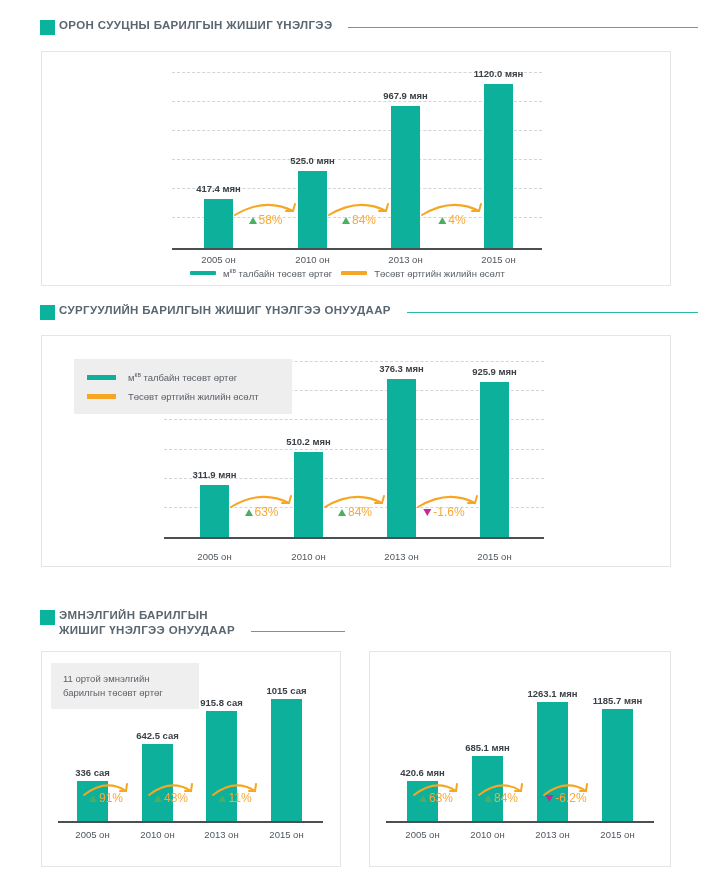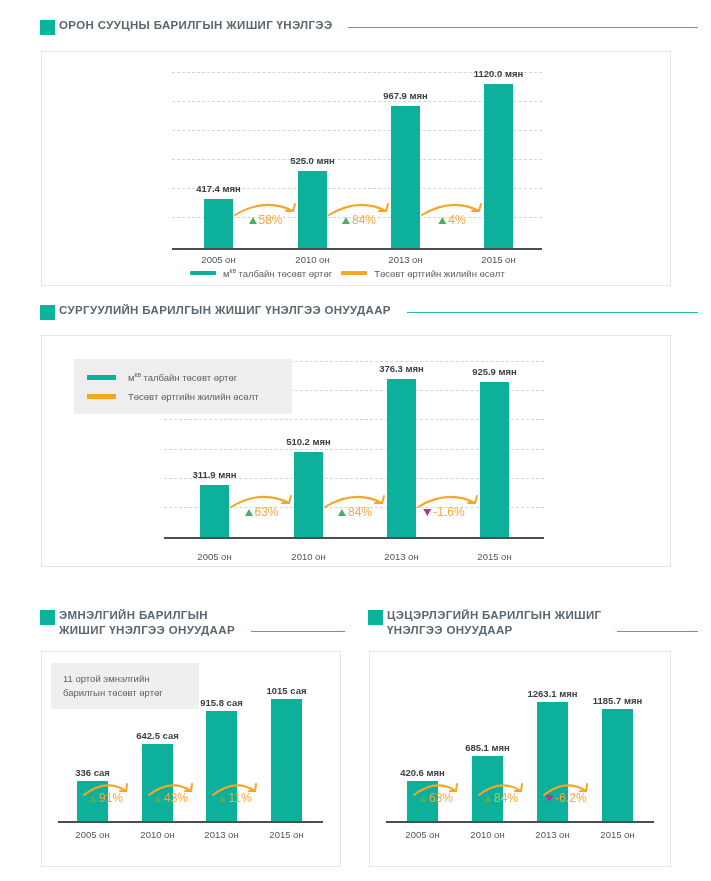--- a/index.html
+++ b/index.html
@@ -291,26 +291,20 @@
       <div class="xlab" style="left:34.5px;  top:147px;">2005 он</div>
       <div class="xlab" style="left:99.5px;  top:147px;">2010 он</div>
       <div class="xlab" style="left:163.5px; top:147px;">2013 он</div>
       <div class="xlab" style="left:228.5px; top:147px;">2015 он</div>
     </div>
 
     <div class="note-box" style="left:9px; top:11px; width:148px;">11 ортой эмнэлгийн
 барилгын төсөвт өртөг</div>
   </div>
 
-  <div class="sec-head two-line" style="position:absolute; left:368px; top:608px; width:330px;">
-    <div class="sec-sq"></div>
-    <div class="sec-title">ЦЭЦЭРЛЭГИЙН БАРИЛГЫН ЖИШИГ
-ҮНЭЛГЭЭ ОНУУДААР</div>
-    <div class="sec-rule"></div>
-  </div>
 
   <div class="card" style="position:absolute; left:369px; top:651px; width:302px; height:216px;">
 
     <div class="plot" style="left:16px; top:30px; width:268px; height:139px;">
       <div class="bar" style="left:21px;  width:31px; height:40px;"></div>
       <div class="bar" style="left:86px;  width:31px; height:65px;"></div>
       <div class="bar" style="left:151px; width:31px; height:119px;"></div>
       <div class="bar" style="left:216px; width:31px; height:112px;"></div>
 
       <div class="bar-val" style="left:36.5px;  top:85px;">420.6 мян</div>

